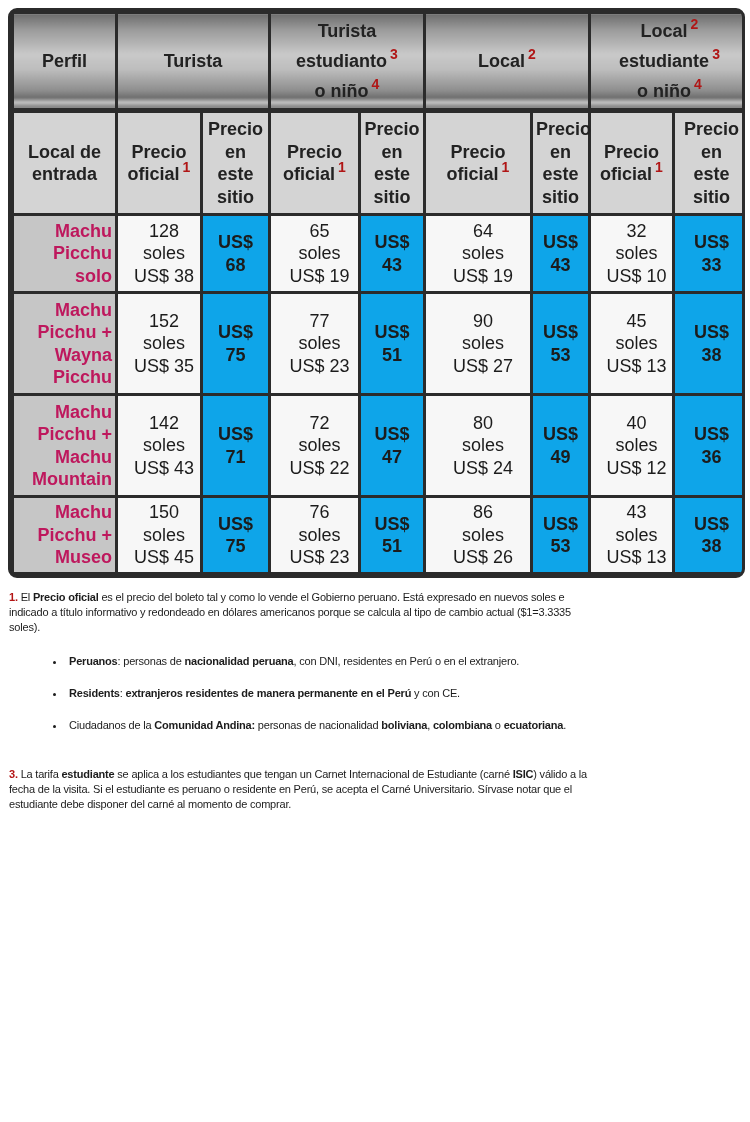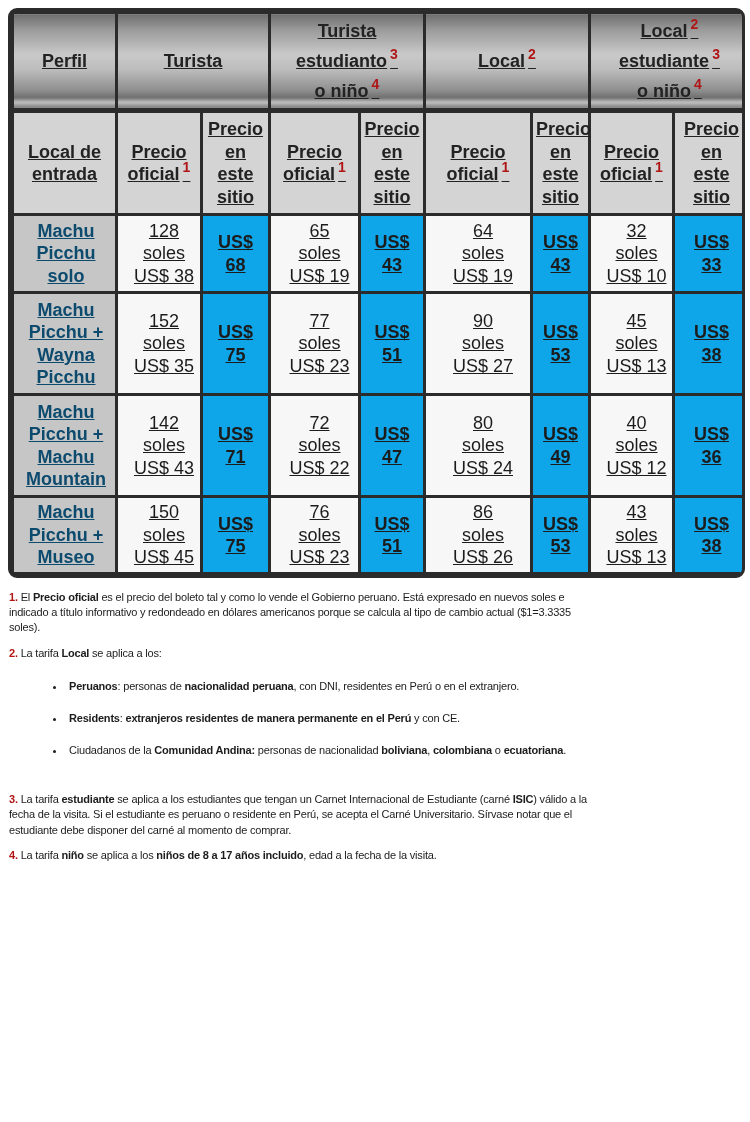--- a/index.html
+++ b/index.html
@@ -17,34 +17,33 @@
   }
   table{border-collapse:collapse;table-layout:fixed;width:100%;}
   th,td{
     border:3px solid #2b2b2b;
     vertical-align:middle;
     text-align:center;
     padding:2px 3px;
     font-size:18px;
     line-height:1.25;
     box-sizing:border-box;
-    text-decoration:underline;
   }
   tr.r1{height:92px;} tr.r2{height:104px;}
   tr.r3{height:78px;} tr.r4{height:102px;} tr.r5{height:102px;} tr.r6{height:77px;}
   tr.r1 th{border-bottom-width:5px;}
 
   th.grad{
     background:linear-gradient(to bottom,
       #6e6e6e 0px,#9a9a9a 15px,#c9c9c9 40px,#bdbdbd 55px,
       #8e8e8e 76px,#6f6f6f 83px,#c2c2c2 88px,#8a8a8a 92px);
     font-weight:bold;color:#222;
   }
   th.sub{background:#d4d4d4;font-weight:bold;color:#222;}
-  td.rowlabel{background:#c6c6c6;font-weight:bold;text-align:center;padding-left:6px;color:#0c4a6e;margin-left:14px;}
+  td.rowlabel{background:#c6c6c6;font-weight:bold;text-align:right;padding-left:6px;color:#be185d;margin-left:14px;}
   td.official{background:#f7f7f7;padding-left:13px;}
   td.site{background:#0ea5e9;font-weight:bold;text-align:center;}
   .pre{white-space:pre-line;}
   .gl{line-height:30px;}
   sup{
     color:#b01616;font-weight:bold;font-size:14px;
     position:relative;top:-1px;margin-left:3px;line-height:0;
   }
 
   
@@ -235,25 +234,23 @@
 38</td>
   </tr>
 </tbody>
     </table>
 </div>
 
 <div class="notes">
 
   <p class="gap-after"><span class="fnum">1.</span><span> El </span><b>Precio oficial</b><span> es el precio del boleto tal y como lo vende el Gobierno peruano. Está expresado en nuevos soles e indicado a título informativo y redondeado en dólares americanos porque se calcula al tipo de cambio actual ($1=3.3335 soles).</span></p>
 
-  <p><span class="fnum">2.</span><span> La tarifa </span><b>Local</b><span> se aplica a los:</span></p>
 
   <ul class="local-list">
     <li><b>Peruanos</b><span>: personas de </span><b>nacionalidad peruana</b><span>, con DNI, residentes en Perú o en el extranjero.</span></li>
     <li><b>Residents</b><span>: </span><b>extranjeros residentes de manera permanente en el Perú</b><span> y con CE.</span></li>
     <li><span>Ciudadanos de la </span><b>Comunidad Andina:</b><span> personas de nacionalidad </span><b>boliviana</b><span>, </span><b>colombiana</b><span> o </span><b>ecuatoriana</b><span>.</span></li>
   </ul>
 
   <p class="fn3"><span class="fnum">3.</span><span> La tarifa </span><b>estudiante</b><span> se aplica a los estudiantes que tengan un Carnet Internacional de Estudiante (carné </span><b>ISIC</b><span>) válido a la fecha de la visita. Si el estudiante es peruano o residente en Perú, se acepta el Carné Universitario. Sírvase notar que el estudiante debe disponer del carné al momento de comprar.</span></p>
 
-  <p><span class="fnum">4.</span><span> La tarifa </span><b>niño</b><span> se aplica a los </span><b>niños de 8 a 17 años incluido</b><span>, edad a la fecha de la visita.</span></p>
 
 </div>
 
 </body></html>

